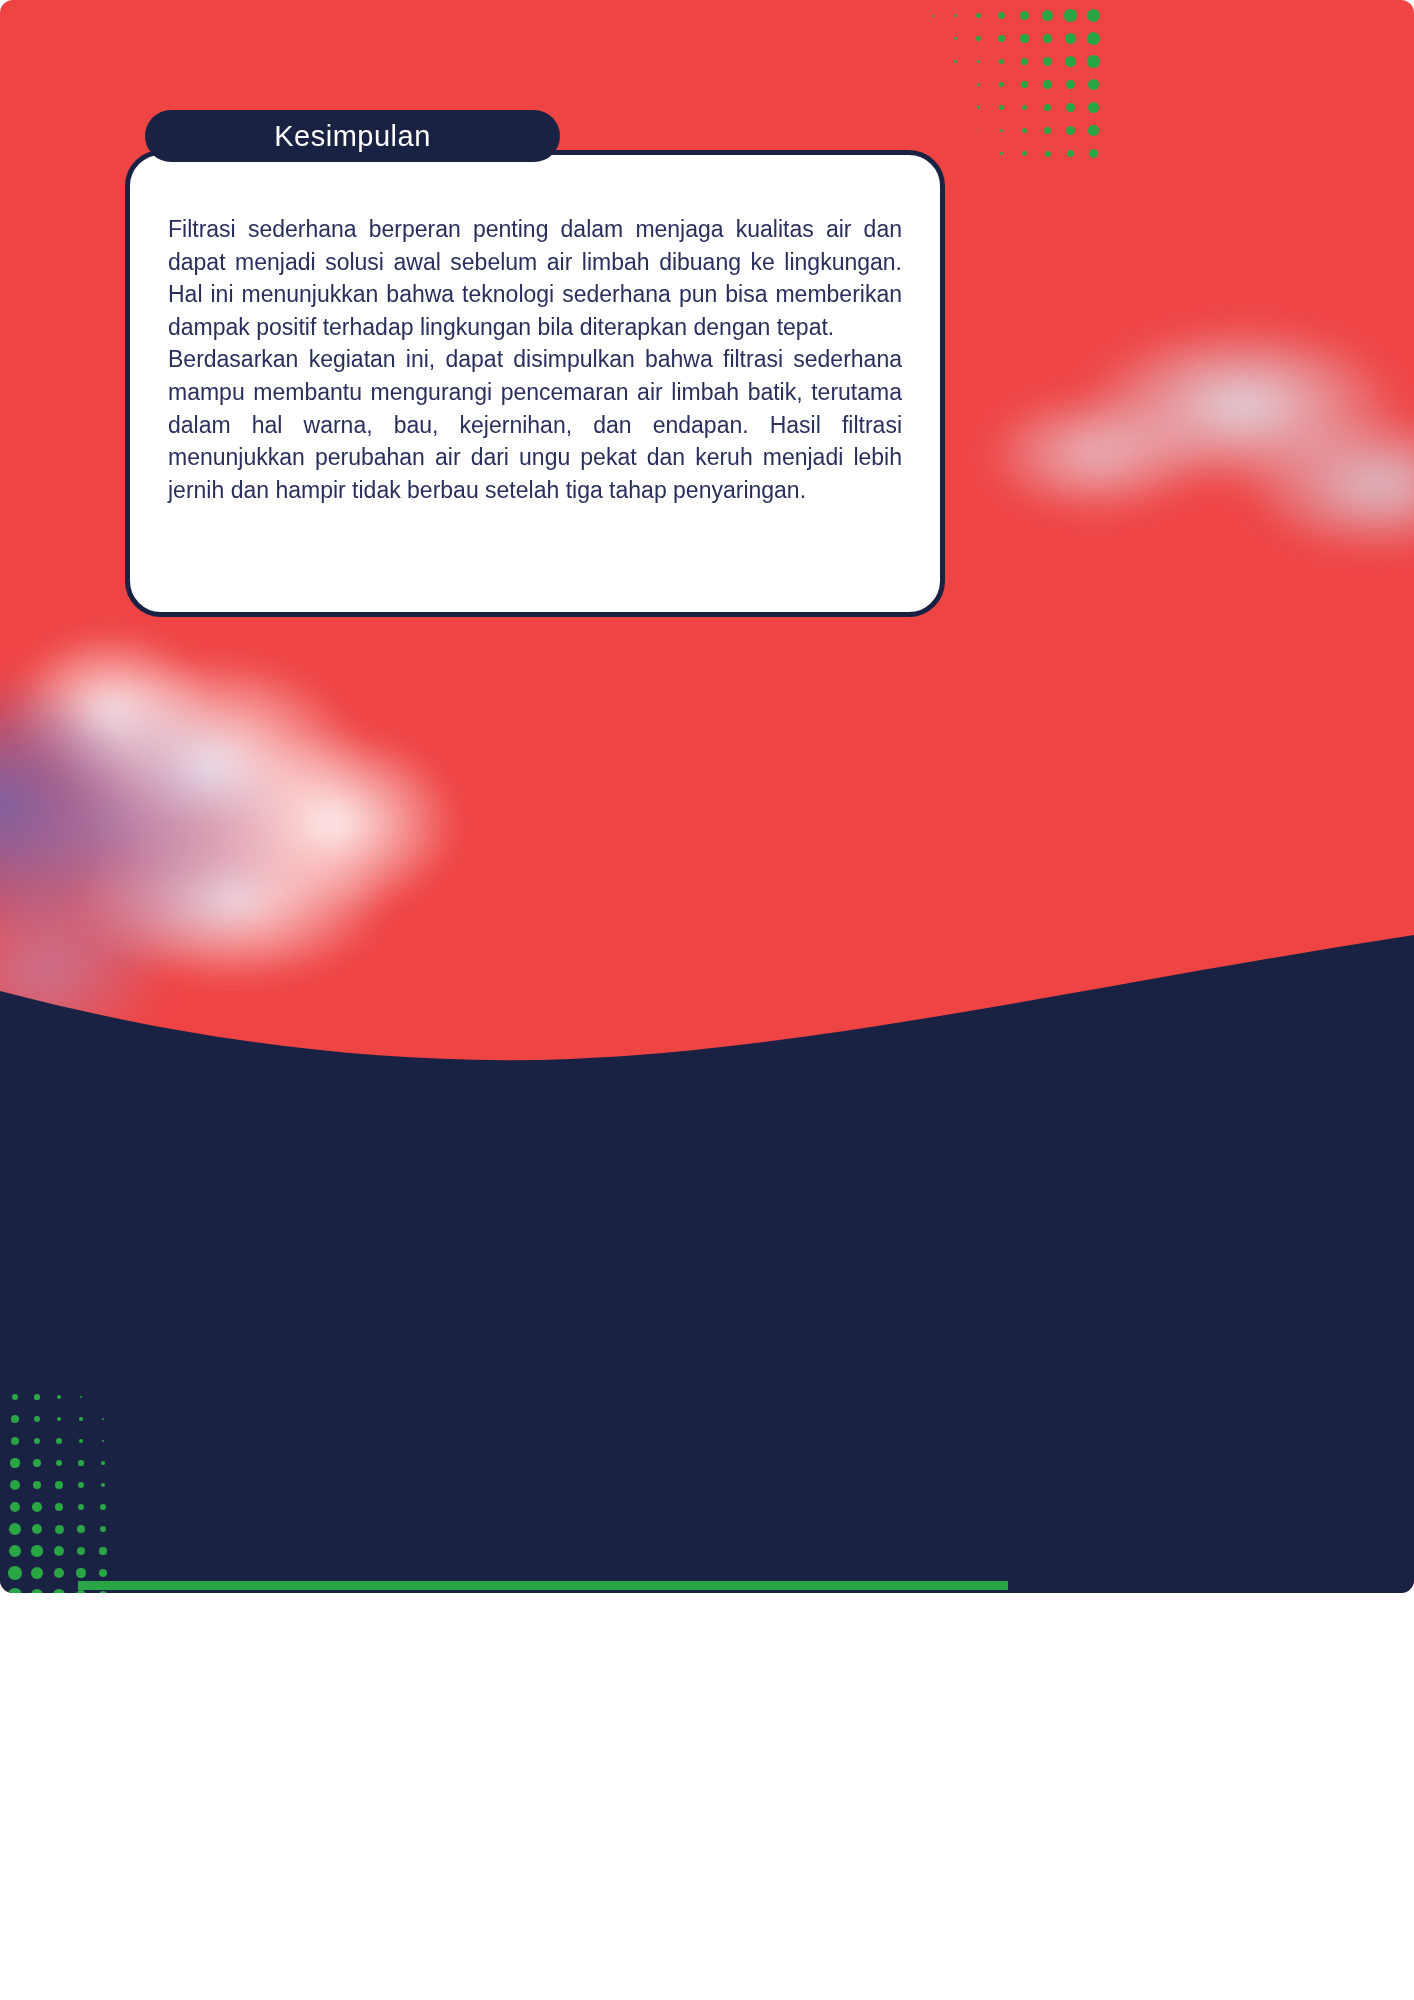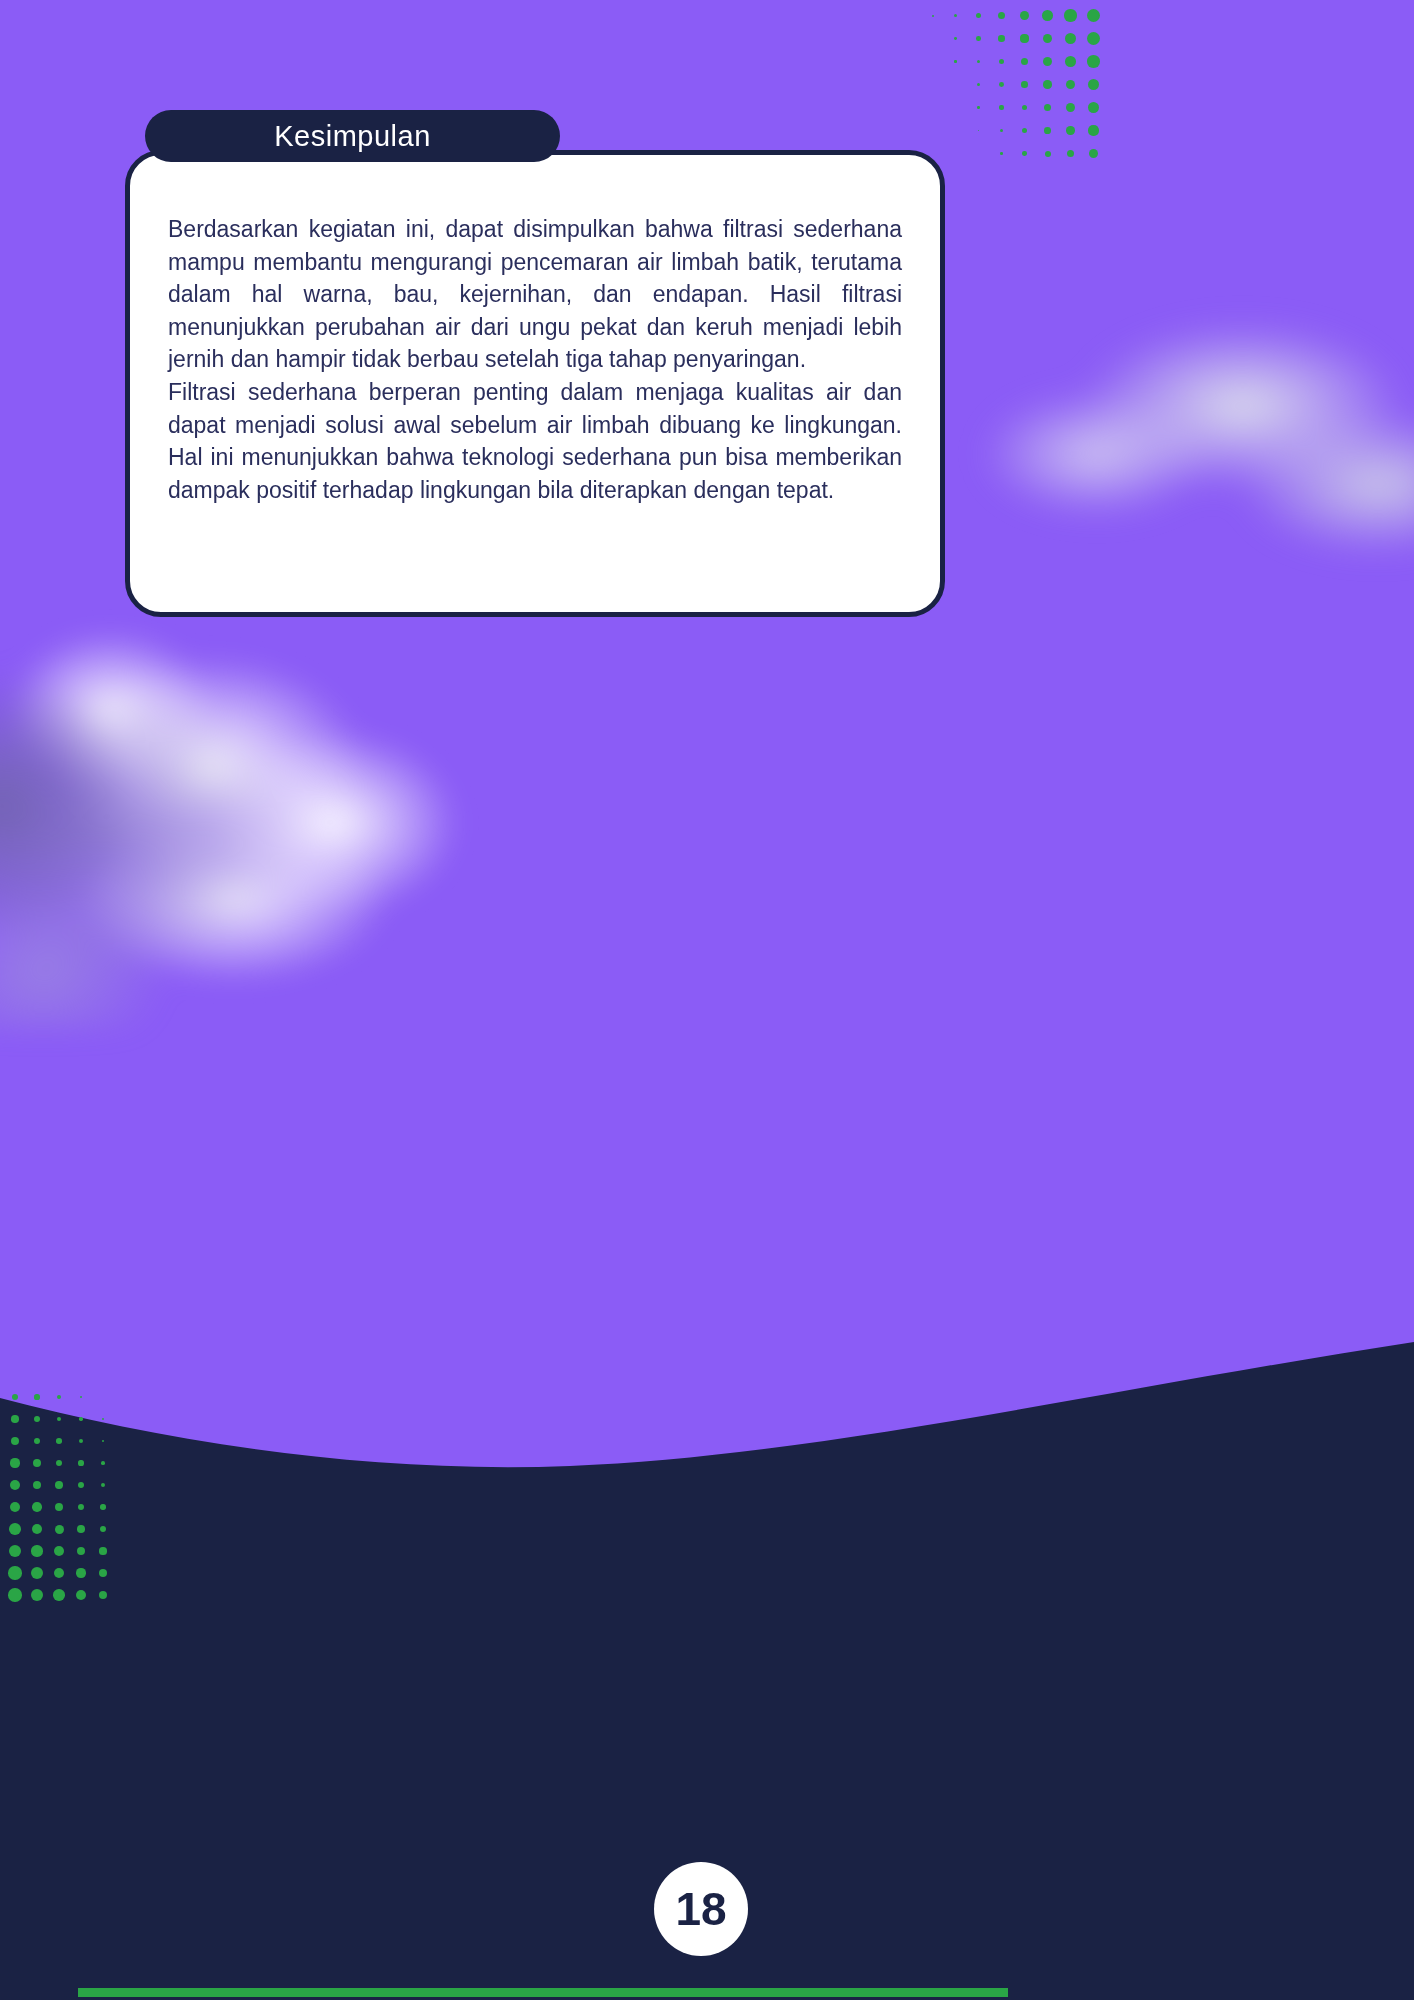--- a/index.html
+++ b/index.html
@@ -1,21 +1,22 @@
 <!DOCTYPE html>
 <html style="--navy: #1a2244; --green: #2aa546;"><head>
 <meta charset="utf-8">
 <style>
   html,body{margin:0;padding:0;background:#ffffff;}
   #page{
     position:relative;
-    width:1414px;height:2000px;
-    background:#8b5cf6;
+    width:1414px;height:1593px;
+    background:#ef4444;
     overflow:hidden;
     font-family:"Liberation Sans", sans-serif;
+    border-radius:13px;
   }
   
   .cloud{position:absolute;pointer-events:none;}
   #cloud-right{
     left:920px;top:280px;width:520px;height:300px;
     filter:blur(16px);
     background:
       radial-gradient(ellipse 45% 40% at 62% 42%, rgba(223,226,236,0.95), transparent 70%),
       radial-gradient(ellipse 38% 34% at 88% 68%, rgba(215,219,231,0.85), transparent 70%),
       radial-gradient(ellipse 32% 30% at 34% 58%, rgba(229,231,240,0.75), transparent 70%);
@@ -194,22 +195,22 @@
       <i style="width: 11.55px; height: 11.55px; left: 49.225px; top: 203.225px; background: rgb(42, 165, 70);"></i>
       <i style="width: 10.2px; height: 10.2px; left: 71.9px; top: 203.9px; background: rgb(42, 165, 70);"></i>
       <i style="width: 8.85px; height: 8.85px; left: 94.575px; top: 204.575px; background: rgb(42, 165, 70);"></i>
     </div>
 
   <div id="header-badge">
     <span>Kesimpulan</span>
   </div>
 
   <div id="conclusion-box">
+    <p>Filtrasi sederhana berperan penting dalam menjaga kualitas air dan dapat menjadi solusi awal sebelum air limbah dibuang ke lingkungan. Hal ini menunjukkan bahwa teknologi sederhana pun bisa memberikan dampak positif terhadap lingkungan bila diterapkan dengan tepat.</p>
     <p>Berdasarkan kegiatan ini, dapat disimpulkan bahwa filtrasi sederhana mampu membantu mengurangi pencemaran air limbah batik, terutama dalam hal warna, bau, kejernihan, dan endapan. Hasil filtrasi menunjukkan perubahan air dari ungu pekat dan keruh menjadi lebih jernih dan hampir tidak berbau setelah tiga tahap penyaringan.</p>
-    <p>Filtrasi sederhana berperan penting dalam menjaga kualitas air dan dapat menjadi solusi awal sebelum air limbah dibuang ke lingkungan. Hal ini menunjukkan bahwa teknologi sederhana pun bisa memberikan dampak positif terhadap lingkungan bila diterapkan dengan tepat.</p>
   </div>
 
   <svg id="footer-wave" viewBox="0 0 1414 660" preserveAspectRatio="none">
     <path d="M0,58 C160,100 360,134 570,126 C820,116 1100,50 1414,2 L1414,660 L0,660 Z" fill="#1a2244"></path>
   </svg>
 
   <div id="footer-accent-line"></div>
 
   <div id="page-number-badge">
     <span>18</span>

